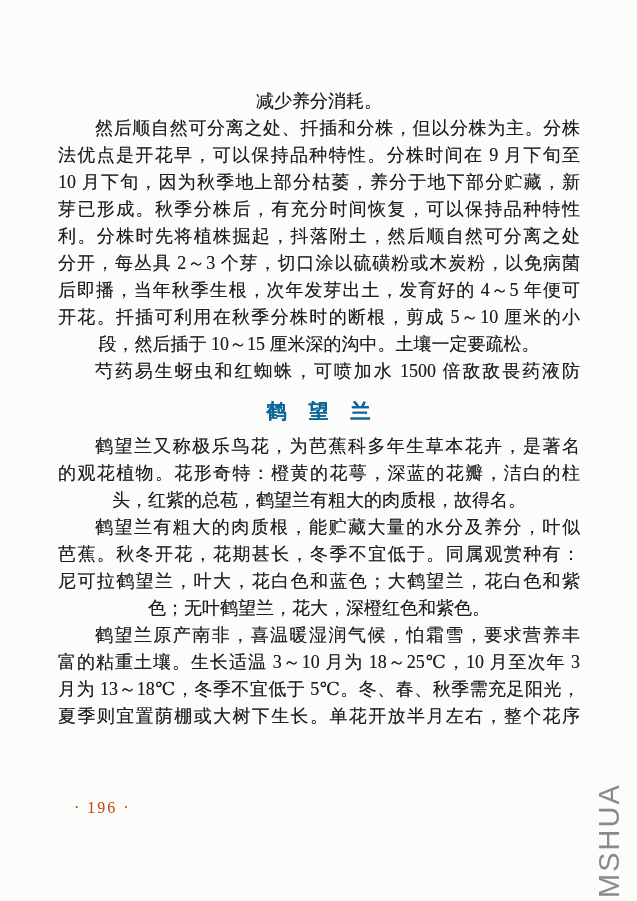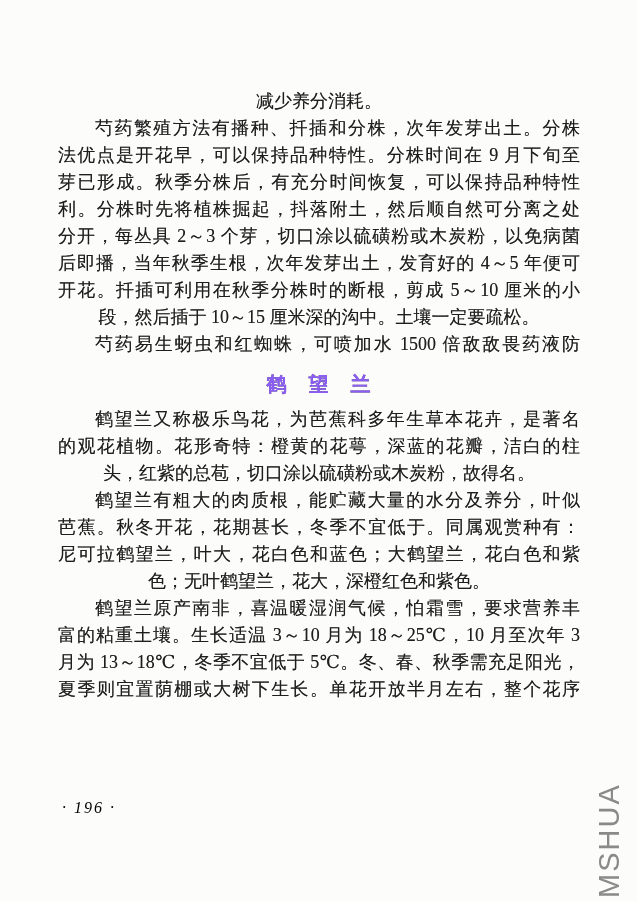--- a/index.html
+++ b/index.html
@@ -44,31 +44,30 @@
     text-indent: 37px;
   }
   .heading {
     margin: 12px 0 8px 0;
     height: 28px;
     line-height: 28px;
     font-weight: bold;
     font-size: 20px;
     text-align: center;
     letter-spacing: 1px;
-    color: #8b5cf6;
+    color: #0369a1;
     text-shadow: 0 0 0.5px rgba(10,10,10,0.7);
   }
   .page-number {
     position: absolute;
-    left: 62px;
+    left: 74px;
     top: 799px;
-    font-style: italic;
     font-size: 16px;
     letter-spacing: 2px;
-    color: #000000;
+    color: #c2410c;
   }
   .watermark {
     position: absolute;
     left: 591px;
     top: 898px;
     width: 122px;
     height: 36px;
     line-height: 36px;
     transform-origin: 0 0;
     transform: rotate(-90deg);
@@ -79,35 +78,36 @@
   }
 </style>
 </head>
 <body>
 
 <div class="page">
 
   <div class="text-block">
     <div>
         <div class="line">减少养分消耗。</div>
-        <div class="line fill indent">芍药繁殖方法有播种、扦插和分株，次年发芽出土。分株</div>
+        <div class="line fill indent">然后顺自然可分离之处、扦插和分株，但以分株为主。分株</div>
         <div class="line fill">法优点是开花早，可以保持品种特性。分株时间在 9 月下旬至</div>
+        <div class="line fill">10 月下旬，因为秋季地上部分枯萎，养分于地下部分贮藏，新</div>
         <div class="line fill">芽已形成。秋季分株后，有充分时间恢复，可以保持品种特性</div>
         <div class="line fill">利。分株时先将植株掘起，抖落附土，然后顺自然可分离之处</div>
         <div class="line fill">分开，每丛具 2～3 个芽，切口涂以硫磺粉或木炭粉，以免病菌</div>
         <div class="line fill">后即播，当年秋季生根，次年发芽出土，发育好的 4～5 年便可</div>
         <div class="line fill">开花。扦插可利用在秋季分株时的断根，剪成 5～10 厘米的小</div>
         <div class="line">段，然后插于 10～15 厘米深的沟中。土壤一定要疏松。</div>
         <div class="line fill indent">芍药易生蚜虫和红蜘蛛，可喷加水 1500 倍敌敌畏药液防</div>
       </div>
     <div class="heading">鹤　望　兰</div>
     <div>
         <div class="line fill indent">鹤望兰又称极乐鸟花，为芭蕉科多年生草本花卉，是著名</div>
         <div class="line fill">的观花植物。花形奇特：橙黄的花萼，深蓝的花瓣，洁白的柱</div>
-        <div class="line">头，红紫的总苞，切口涂以硫磺粉或木炭粉，故得名。</div>
+        <div class="line">头，红紫的总苞，鹤望兰有粗大的肉质根，故得名。</div>
         <div class="line fill indent">鹤望兰有粗大的肉质根，能贮藏大量的水分及养分，叶似</div>
         <div class="line fill">芭蕉。秋冬开花，花期甚长，冬季不宜低于。同属观赏种有：</div>
         <div class="line fill">尼可拉鹤望兰，叶大，花白色和蓝色；大鹤望兰，花白色和紫</div>
         <div class="line">色；无叶鹤望兰，花大，深橙红色和紫色。</div>
         <div class="line fill indent">鹤望兰原产南非，喜温暖湿润气候，怕霜雪，要求营养丰</div>
         <div class="line fill">富的粘重土壤。生长适温 3～10 月为 18～25℃，10 月至次年 3</div>
         <div class="line fill">月为 13～18℃，冬季不宜低于 5℃。冬、春、秋季需充足阳光，</div>
         <div class="line fill">夏季则宜置荫棚或大树下生长。单花开放半月左右，整个花序</div>
       </div>
   </div>

